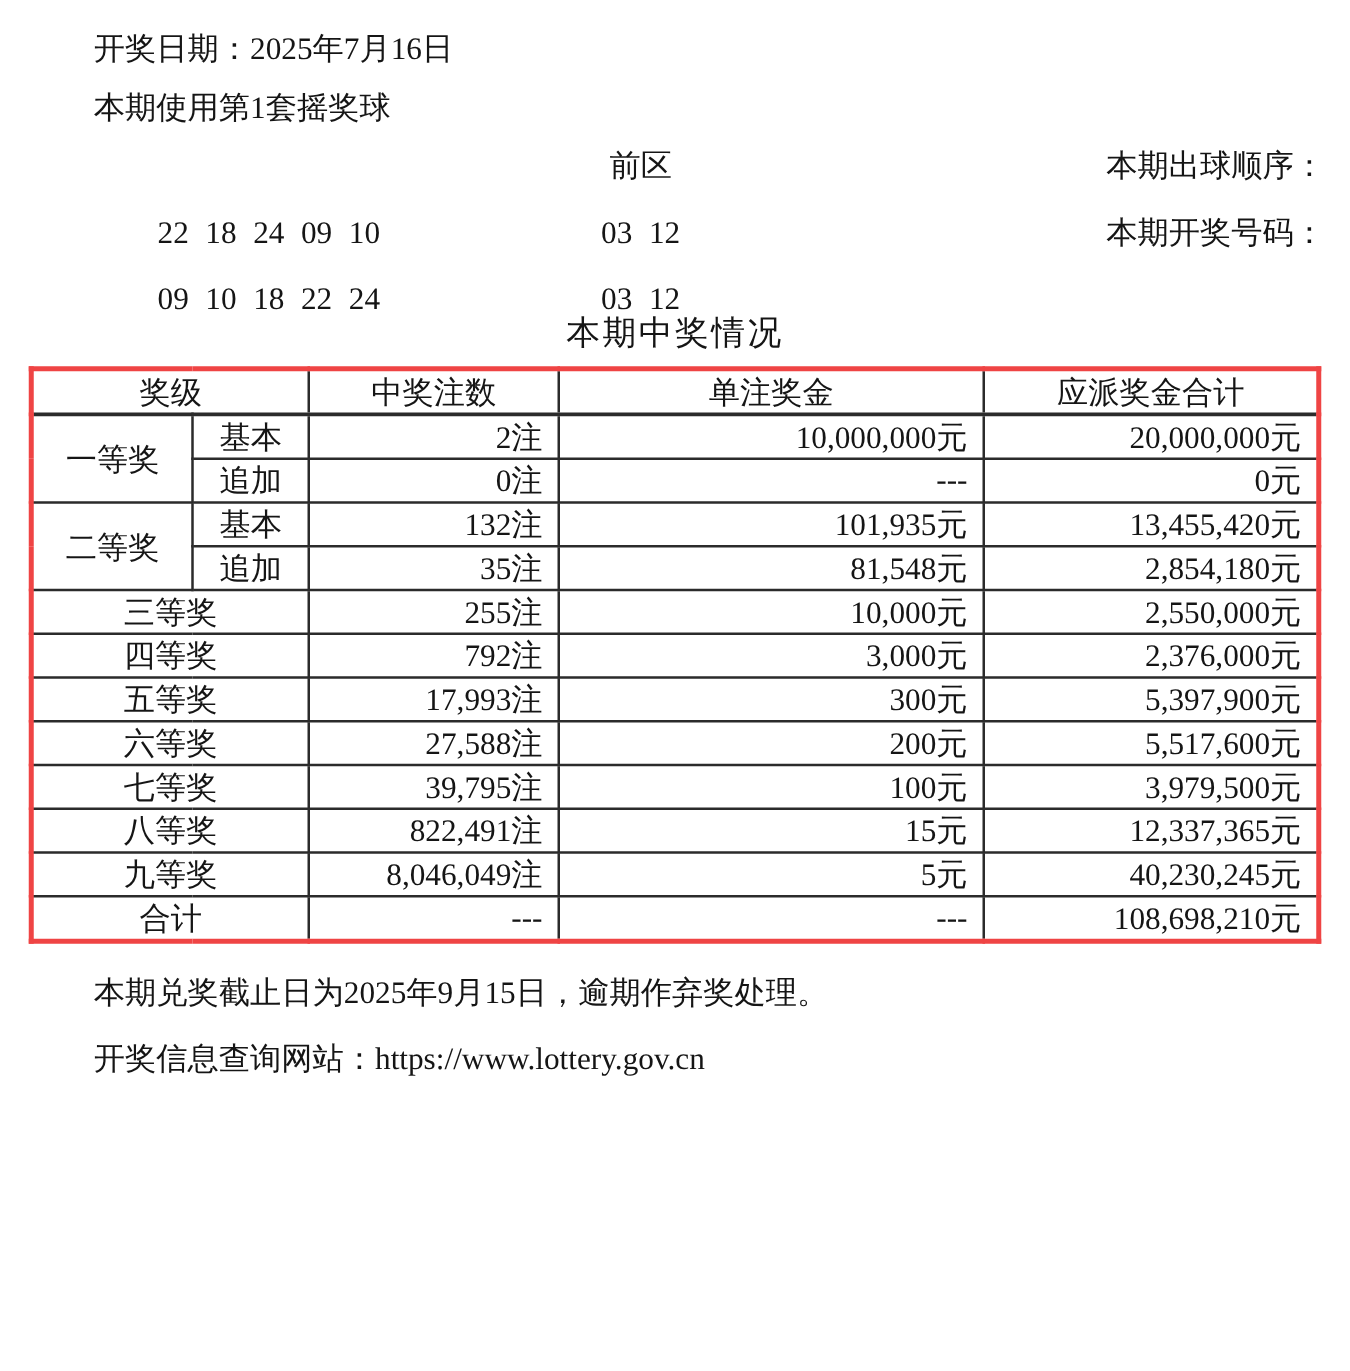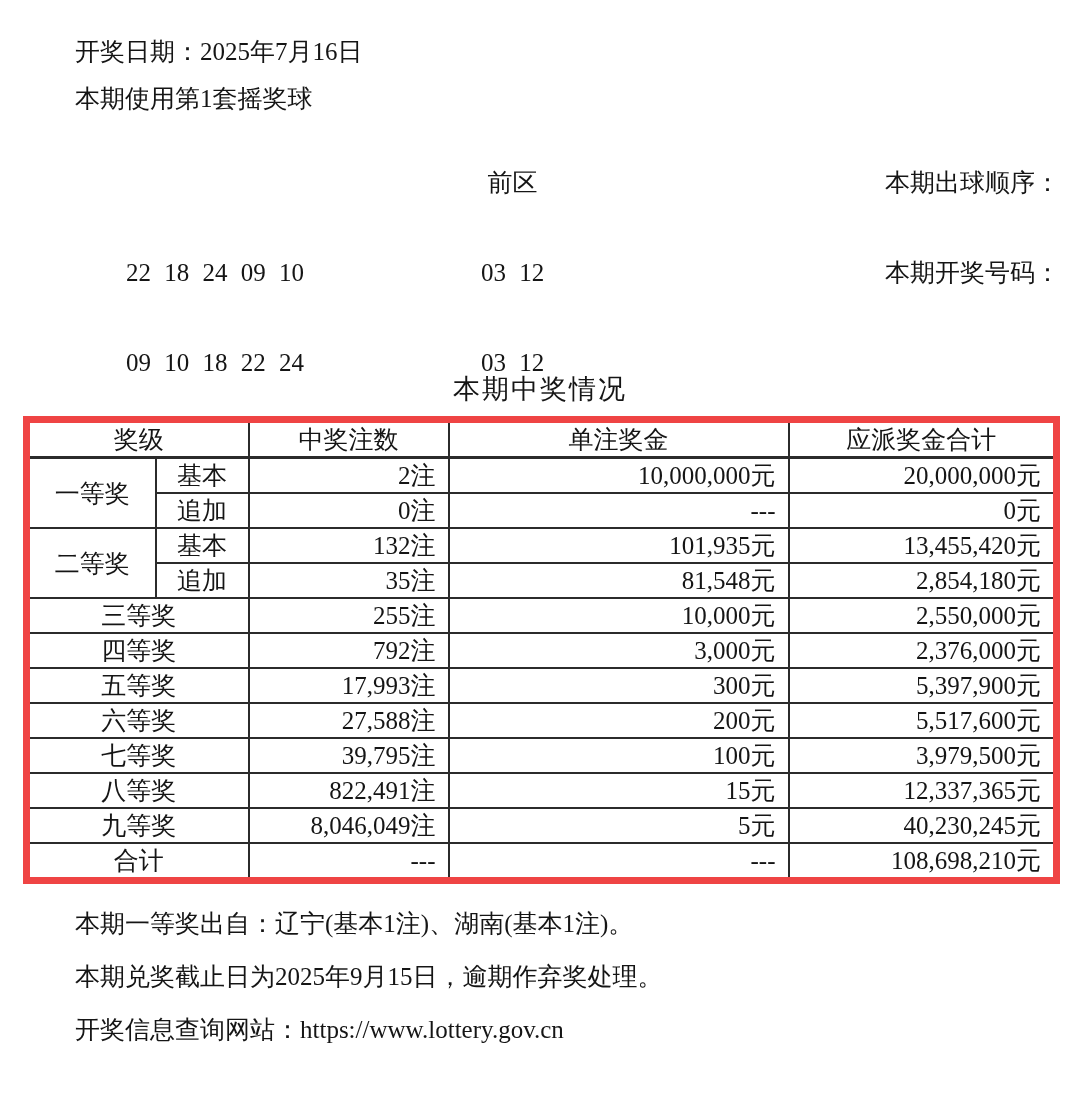--- a/index.html
+++ b/index.html
@@ -12,37 +12,37 @@
   .page {
     position: relative;
     width: 1080px;
     height: 1097px;
     background: #ffffff;
     overflow: hidden;
     box-sizing: border-box;
     padding-top: 27px;
   }
   .info-line {
-    margin: 12px 0 21px 75px;
+    margin: 0 0 21px 75px;
     font-size: 25px;
     line-height: 26px;
     white-space: pre;
   }
   
   .zones {
     margin-left: 75px;
     width: 985px;
     display: grid;
     grid-template-columns: 280px 315px 390px;
     row-gap: 27px;
     font-size: 25px;
     line-height: 26px;
     margin-top: 21px;
   }
-  .zones .cell { white-space: pre; margin-top: 37px; }
+  .zones .cell { white-space: pre; }
   .zones .zlabel { text-align: right; }
   .zones .zval  { text-align: center; word-spacing: 7px; }
   .zones .zhead { text-align: center; }
   
   .table-title {
     text-align: center;
     font-size: 27px;
     line-height: 27px;
     letter-spacing: 2px;
   }
@@ -55,21 +55,21 @@
     font-size: 25px;
   }
   table.prize th, table.prize td {
     border: 2px solid #2b2b2b;
     height: 33px;
     padding: 0;
     font-weight: normal;
     overflow: hidden;
     white-space: nowrap;
   }
-  table.prize { border: 7px solid #ef4444; }
+  table.prize { border: 4px solid #ef4444; }
   table.prize thead th { border-bottom: 3px solid #2b2b2b; }
   .c-center { text-align: center; }
   .c-right  { text-align: right; padding-right: 12px !important; }
   
   .footer-line {
     margin: 27px 0 0 75px;
     font-size: 25px;
     line-height: 26px;
     white-space: pre;
   }
@@ -185,17 +185,16 @@
       </tr>
       <tr>
         <td colspan="2" class="c-center">合计</td>
         <td class="c-right">---</td>
         <td class="c-right">---</td>
         <td class="c-right">108,698,210元</td>
       </tr>
     </tbody>
   </table>
 
-  <div class="footer-line">本期一等奖出自：辽宁(基本1注)、湖南(基本1注)。</div>
   <div class="footer-line">本期兑奖截止日为2025年9月15日，逾期作弃奖处理。</div>
   <div class="footer-line">开奖信息查询网站：https://www.lottery.gov.cn</div>
 
 </div>
 
 </body></html>

